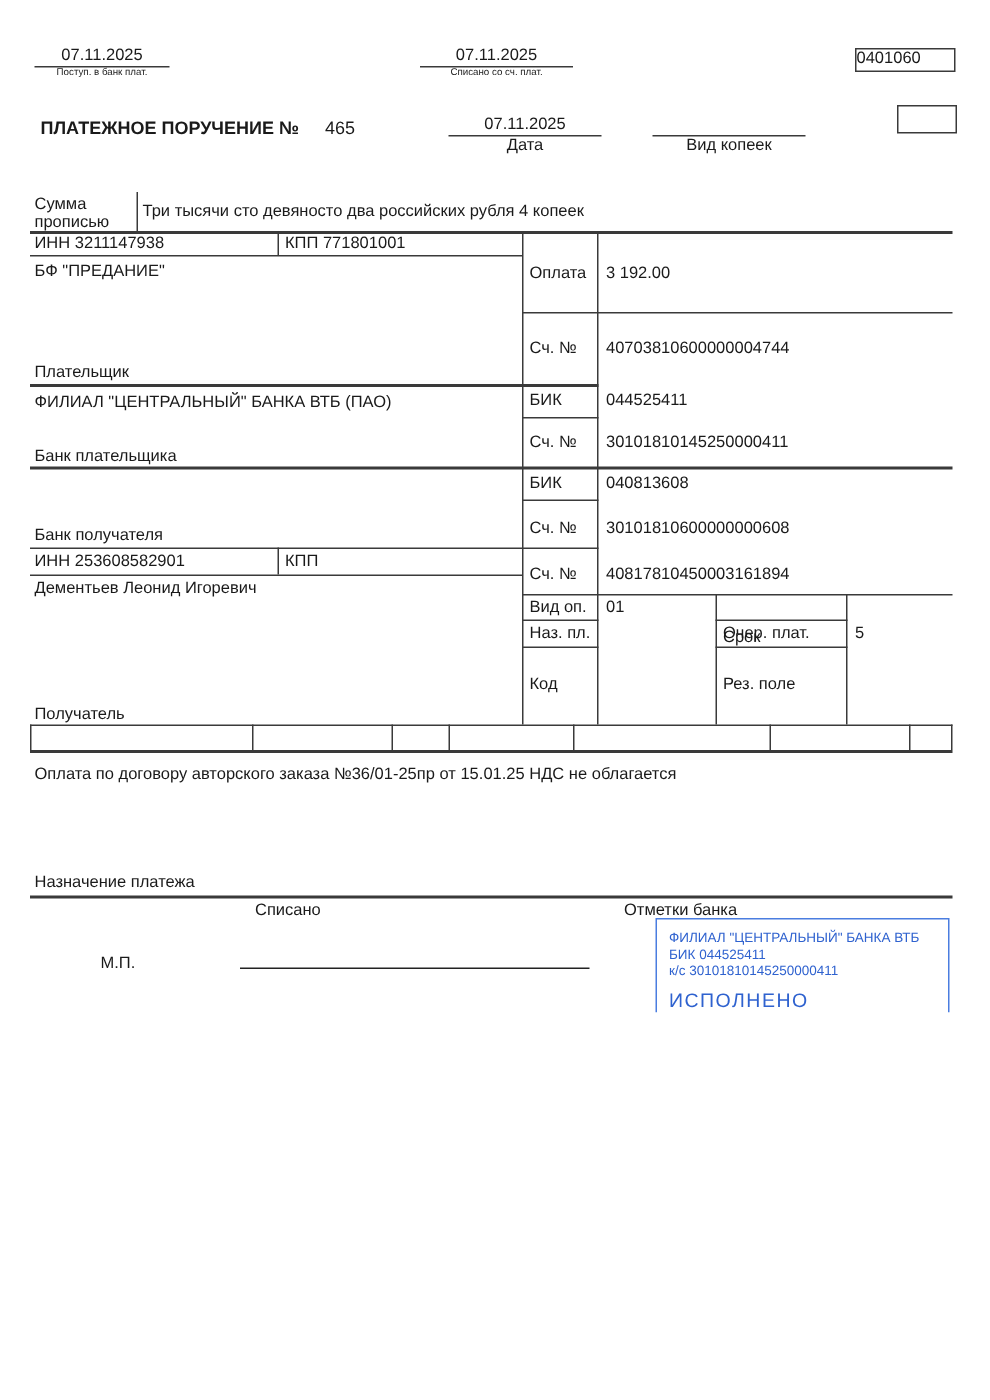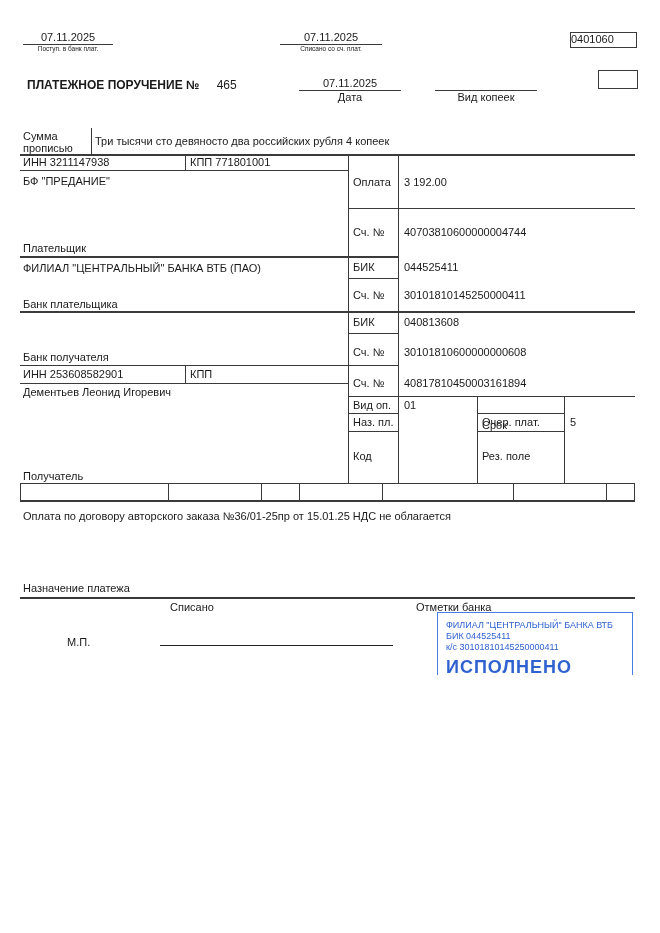--- a/index.html
+++ b/index.html
@@ -14,21 +14,21 @@
   .vl{position:absolute;width:1px;background:#3a3a3a}
   .center{text-align:left}
   .bold{font-weight:bold}
   .tiny{font-size:6.5px;line-height:8px;color:#222}
   .ublock{position:absolute;text-align:center}
   .uline{border-bottom:1px solid #3a3a3a;height:15px;line-height:14px}
   .box{position:absolute;border:1.5px solid #3a3a3a}
   .stamp{position:absolute;left:437px;top:612px;width:196px;height:86px;
          border:1.5px solid #4a7de0;color:#2f62cf;font-size:9px}
   .stamp .s{position:absolute;left:8px;white-space:nowrap;line-height:10px}
-  .stamp .status{font-size:18px;font-weight:bold;letter-spacing:1px;line-height:14px}
+  .stamp .status{font-size:13px;font-weight:normal;letter-spacing:1px;line-height:14px}
   .stamp .sep{position:absolute;left:0;width:100%;height:1px;background:#7ba0e8}
 </style>
 </head>
 <body>
 
 <div class="page">
 
   <div class="ublock" style="left:23px;top:30px;width:90px">
     <div class="uline">07.11.2025</div>
     <div class="tiny">Поступ. в банк плат.</div>

